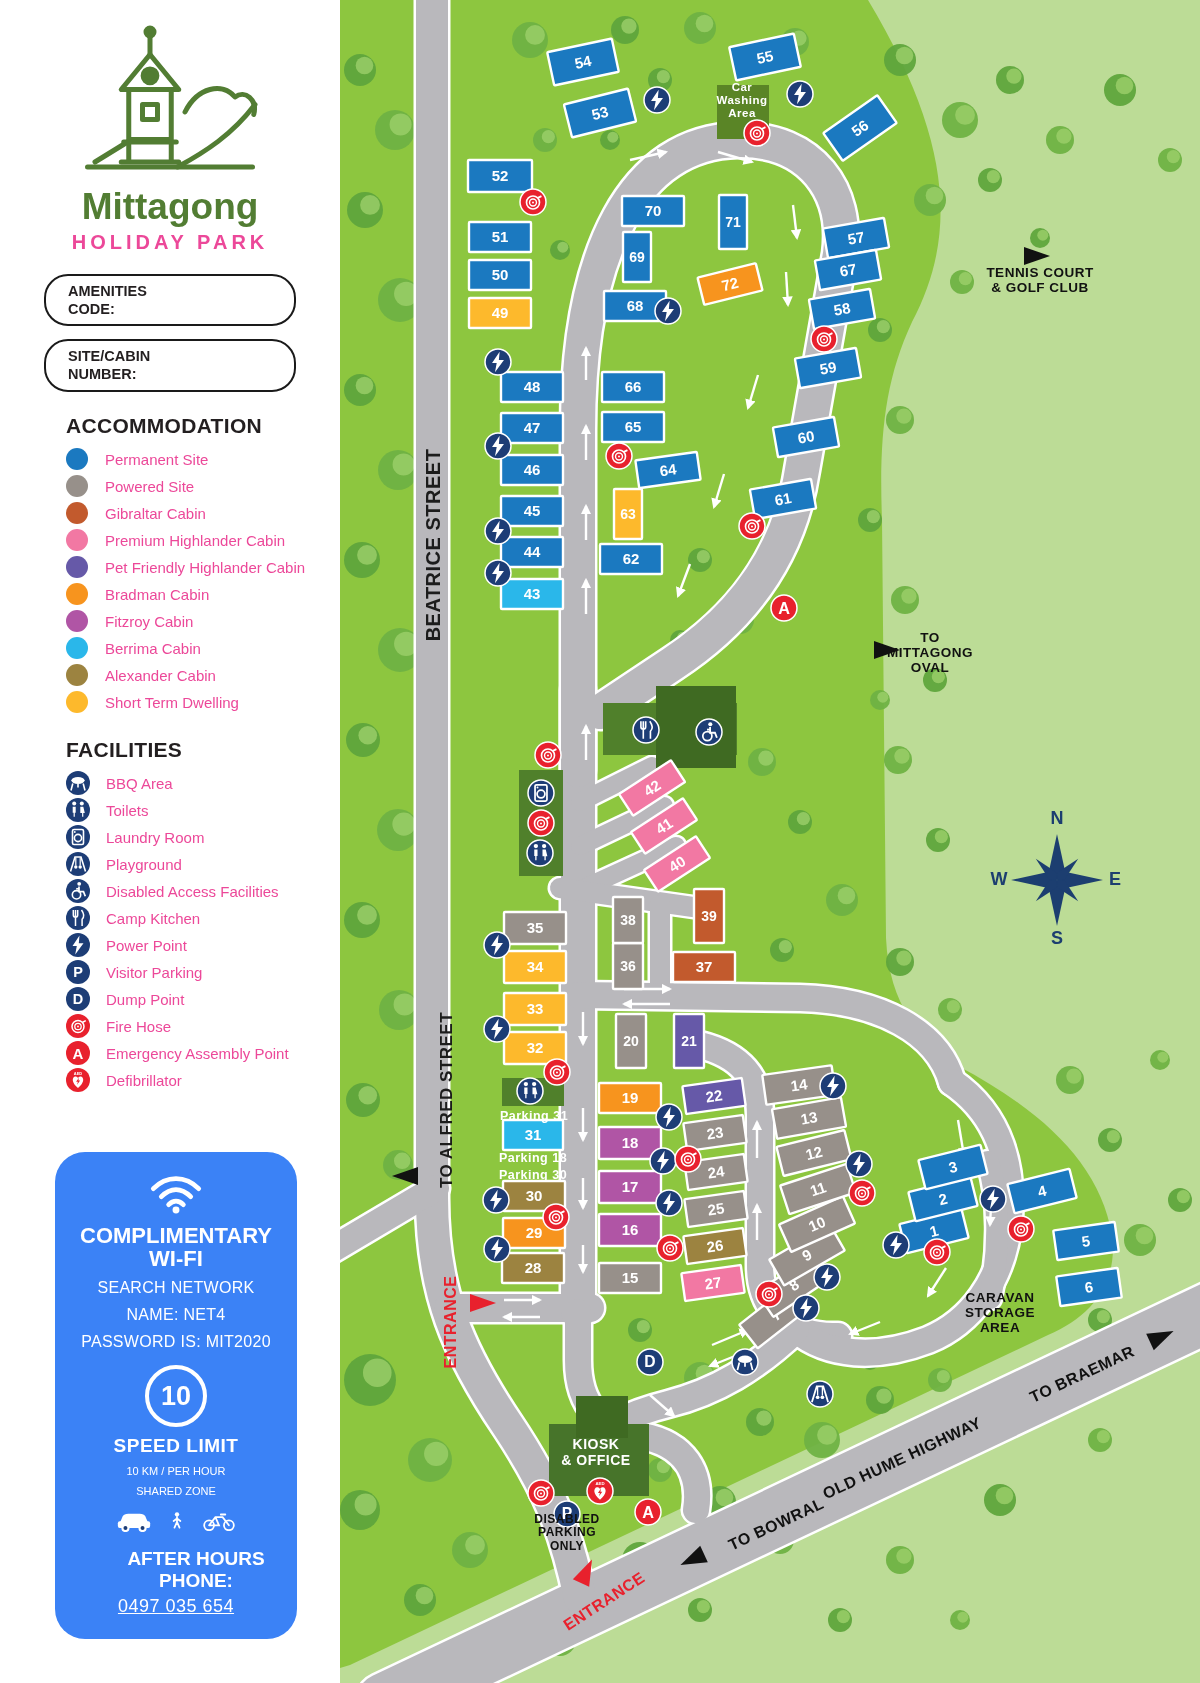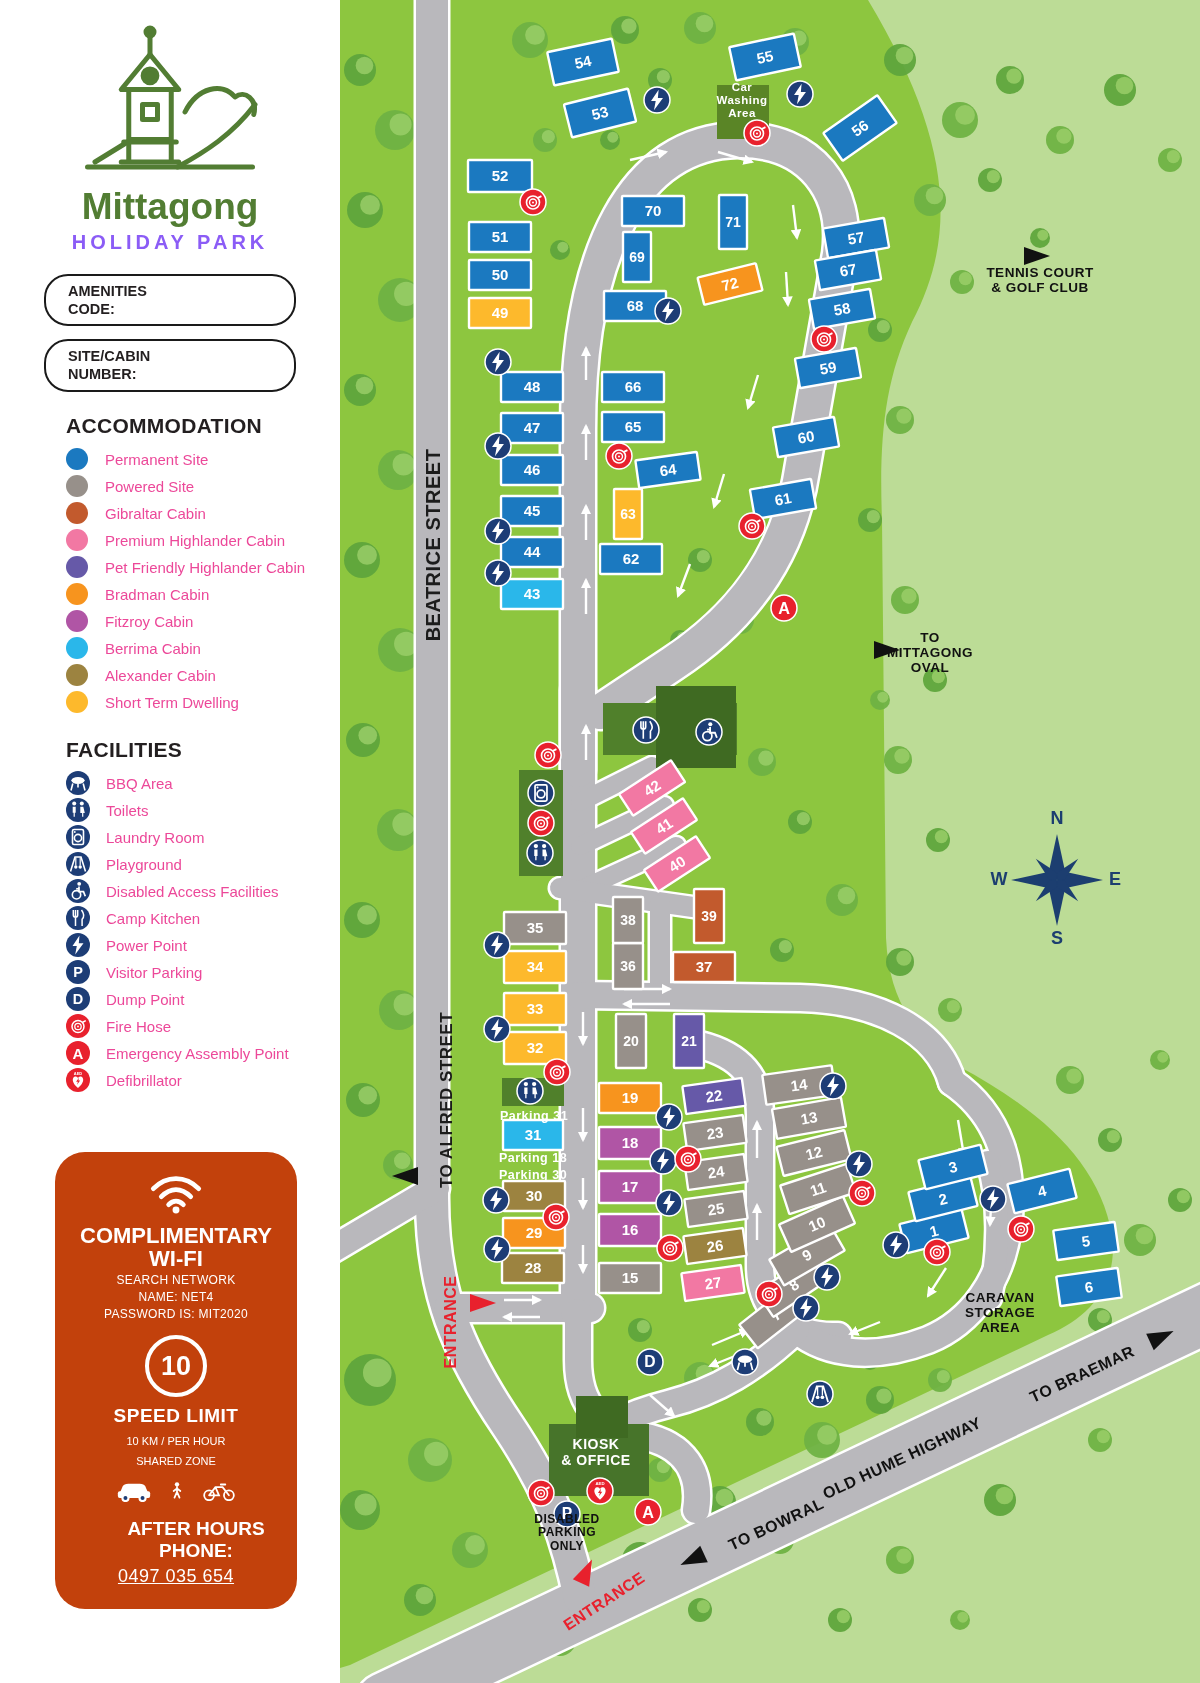--- a/index.html
+++ b/index.html
@@ -2,35 +2,35 @@
 <html><head>
 <meta charset="utf-8">
 <style>
   html,body{margin:0;padding:0;background:#fff;}
   .page{position:relative;width:1200px;height:1683px;overflow:hidden;background:#fff;
         font-family:"Liberation Sans",sans-serif;color:#231f20;}
   
   .sidebar{position:absolute;left:0;top:0;width:340px;height:1683px;background:#fff;z-index:5;}
   .logo-wrap{text-align:center;margin-top:22px;}
   .brand-name{font-size:37px;font-weight:800;color:#527d33;text-align:center;line-height:1;margin-top:2px;}
-  .brand-sub{font-size:20px;font-weight:800;color:#8b5cf6;text-align:center;letter-spacing:4px;margin-top:6px;}
+  .brand-sub{font-size:20px;font-weight:800;color:#ec4899;text-align:center;letter-spacing:4px;margin-top:6px;}
   .contact{margin:16px 0 0 38px;font-size:15px;font-weight:700;line-height:1.38;}
   .fieldbox{margin:0 auto;width:226px;border:2.5px solid #1a1a1a;border-radius:24px;
             padding:6px 0 6px 22px;font-size:14.5px;font-weight:800;white-space:pre-line;line-height:1.25;}
   .fb1{margin-top:20px;} .fb2{margin-top:13px;}
   .leg-h{font-size:21px;font-weight:800;margin:22px 0 8px 66px;letter-spacing:.3px;}
   ul.legend{list-style:none;margin:0;padding:0 0 0 66px;}
   ul.legend li{display:flex;align-items:center;height:27px;}
   .dot{width:22px;height:22px;border-radius:50%;flex:0 0 22px;margin-right:17px;}
   .fic{width:24px;height:24px;flex:0 0 24px;margin-right:16px;}
   .lbl{font-size:15px;color:#ec4899;}
-  .wifi-card{position:absolute;left:55px;top:1152px;width:242px;background:#c2410c;color:#fff;
+  .wifi-card{position:absolute;left:55px;top:1152px;width:242px;background:#3b82f6;color:#fff;
              border-radius:30px;text-align:center;padding:18px 0 22px 0;}
   .wifi-t1{font-size:22px;font-weight:800;line-height:1.05;margin-top:6px;}
-  .wifi-line{font-size:12px;margin-top:3px;letter-spacing:.3px;}
+  .wifi-line{font-size:16px;margin-top:9px;letter-spacing:.3px;}
   .wifi-line:first-of-type{margin-top:10px;}
   .speed-circle{width:54px;height:54px;border:4px solid #fff;border-radius:50%;margin:14px auto 0;
                 display:flex;align-items:center;justify-content:center;font-size:27px;font-weight:800;}
   .speed-t{font-size:19px;font-weight:800;margin-top:8px;letter-spacing:.5px;}
   .speed-l{font-size:11px;margin-top:8px;}
   .t-icons{display:flex;justify-content:center;align-items:center;gap:14px;margin-top:12px;}
   .ah-label{font-size:19px;font-weight:800;margin-top:16px;padding-left:40px;}
   .ah-phone{font-size:18px;margin-top:4px;letter-spacing:.5px;text-decoration:underline;}
   
   .map-wrap{position:absolute;left:340px;top:0;width:860px;height:1683px;}

